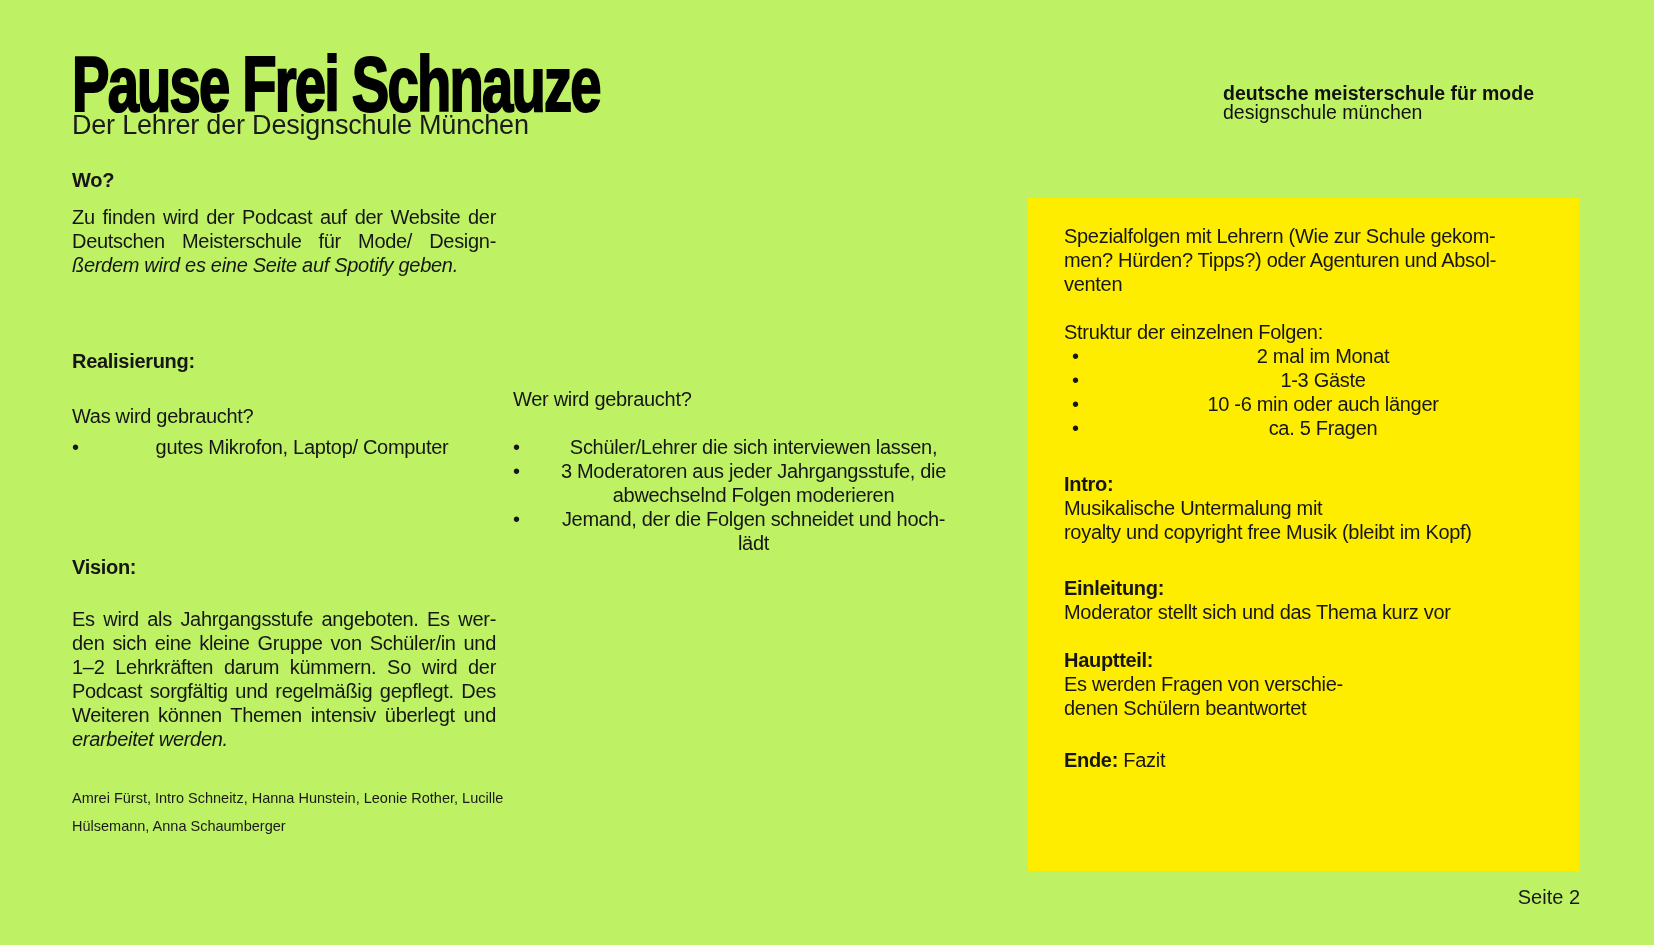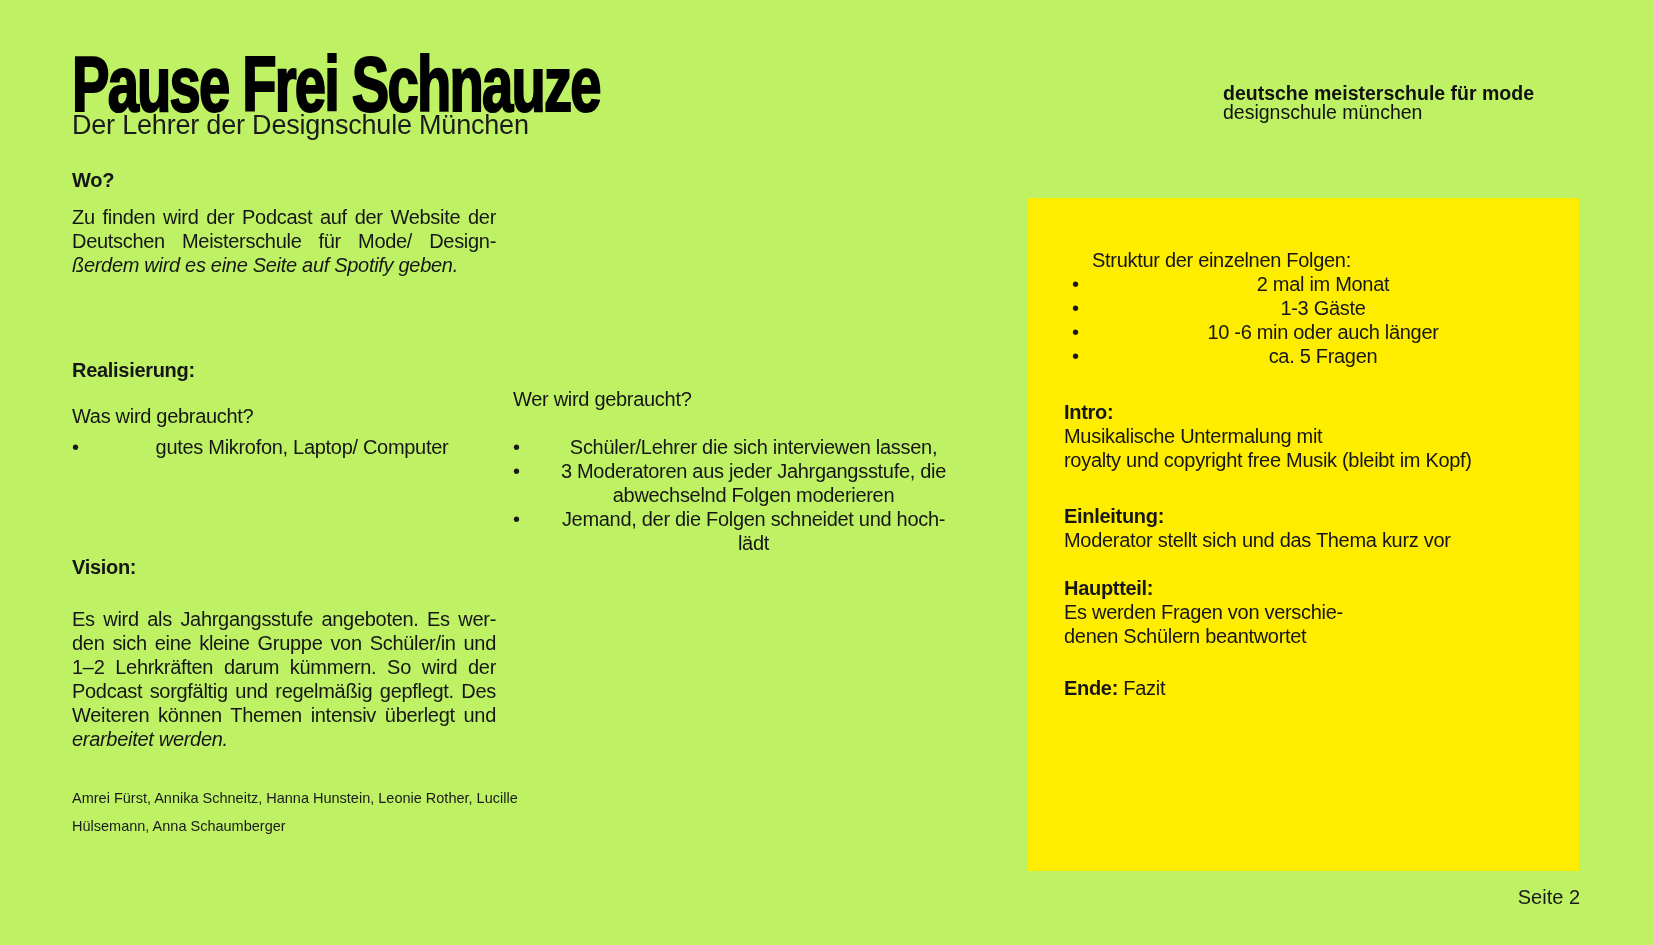--- a/index.html
+++ b/index.html
@@ -38,21 +38,21 @@
   ul.blist li{display:flex;align-items:flex-start;}
   ul.blist .dot{flex:0 0 36px;}
   ul.blist .btxt{flex:1 1 auto;white-space:pre-line;text-align:center;}
 
   .ybox{
     left:1028px;top:198px;width:551px;height:673px;
     background:#FFED00;box-sizing:border-box;
     padding:26px 36px 0 36px;
     font-size:20px;line-height:24px;letter-spacing:-0.3px;color:#161616;
   }
-  .ybox .gap24{margin-top:24px;margin-left:28px;}
+  .ybox .gap24{margin-top:24px;}
   .ybox ul.blist{margin-left:8px;}
   .ybox ul.blist .dot{flex:0 0 31px;}
   .sec-intro{margin-top:32px;}
   .sec-einleitung{margin-top:32px;}
   .sec-hauptteil{margin-top:24px;}
   .sec-ende{margin-top:28px;}
 
   .pagenum{top:886px;left:1380px;width:200px;text-align:right;font-size:20px;color:#1a1a1a;}
 </style>
 </head>
@@ -69,21 +69,21 @@
   </div>
 
   <div class="abs body-text bold" style="left:72px;top:168px;">Wo?</div>
 
   <div class="abs body-text w424 just" style="left:72px;top:205px;">
       <div class="jline">Zu finden wird der Podcast auf der Website der</div>
       <div class="jline">Deutschen Meisterschule für Mode/ Design-</div>
       <div class="jline">ßerdem wird es eine Seite auf Spotify geben.</div>
     </div>
 
-  <div class="abs body-text bold" style="left:72px;top:358px;">Realisierung:</div>
+  <div class="abs body-text bold" style="left:72px;top:349px;">Realisierung:</div>
 
   <div class="abs body-text" style="left:72px;top:404px;">Was wird gebraucht?</div>
 
   <ul class="abs body-text blist w424" style="left:72px;top:435px;">
     <li>
       <span class="dot">•</span>
       <span class="btxt">gutes Mikrofon, Laptop/ Computer</span>
     </li>
   </ul>
 
@@ -91,21 +91,21 @@
 
   <div class="abs body-text w424 just" style="left:72px;top:607px;">
       <div class="jline">Es wird als Jahrgangsstufe angeboten. Es wer-</div>
       <div class="jline">den sich eine kleine Gruppe von Schüler/in und</div>
       <div class="jline">1–2 Lehrkräften darum kümmern. So wird der</div>
       <div class="jline">Podcast sorgfältig und regelmäßig gepflegt. Des</div>
       <div class="jline">Weiteren können Themen intensiv überlegt und</div>
       <div class="jline">erarbeitet werden.</div>
     </div>
 
-  <div class="abs credits">Amrei Fürst, Annika Schneitz, Hanna Hunstein, Leonie Rother, Lucille
+  <div class="abs credits">Amrei Fürst, Intro Schneitz, Hanna Hunstein, Leonie Rother, Lucille
 Hülsemann, Anna Schaumberger</div>
 
   <div class="abs body-text" style="left:513px;top:387px;">Wer wird gebraucht?</div>
 
   <ul class="abs body-text blist w445" style="left:513px;top:435px;">
     <li>
       <span class="dot">•</span>
       <span class="btxt">Schüler/Lehrer die sich interviewen lassen,</span>
     </li>
     <li>
@@ -114,20 +114,23 @@
 abwechselnd Folgen moderieren</span>
     </li>
     <li>
       <span class="dot">•</span>
       <span class="btxt">Jemand, der die Folgen schneidet und hoch-
 lädt</span>
     </li>
   </ul>
 
   <div class="abs ybox" style="background: rgb(255, 237, 0);">
+    <div class="pre">Spezialfolgen mit Lehrern (Wie zur Schule gekom-
+men? Hürden? Tipps?) oder Agenturen und Absol-
+venten</div>
 
     <div class="gap24">Struktur der einzelnen Folgen:</div>
 
     <ul class="blist">
       <li>
         <span class="dot">•</span>
         <span class="btxt">2 mal im Monat</span>
       </li>
       <li>
         <span class="dot">•</span>

